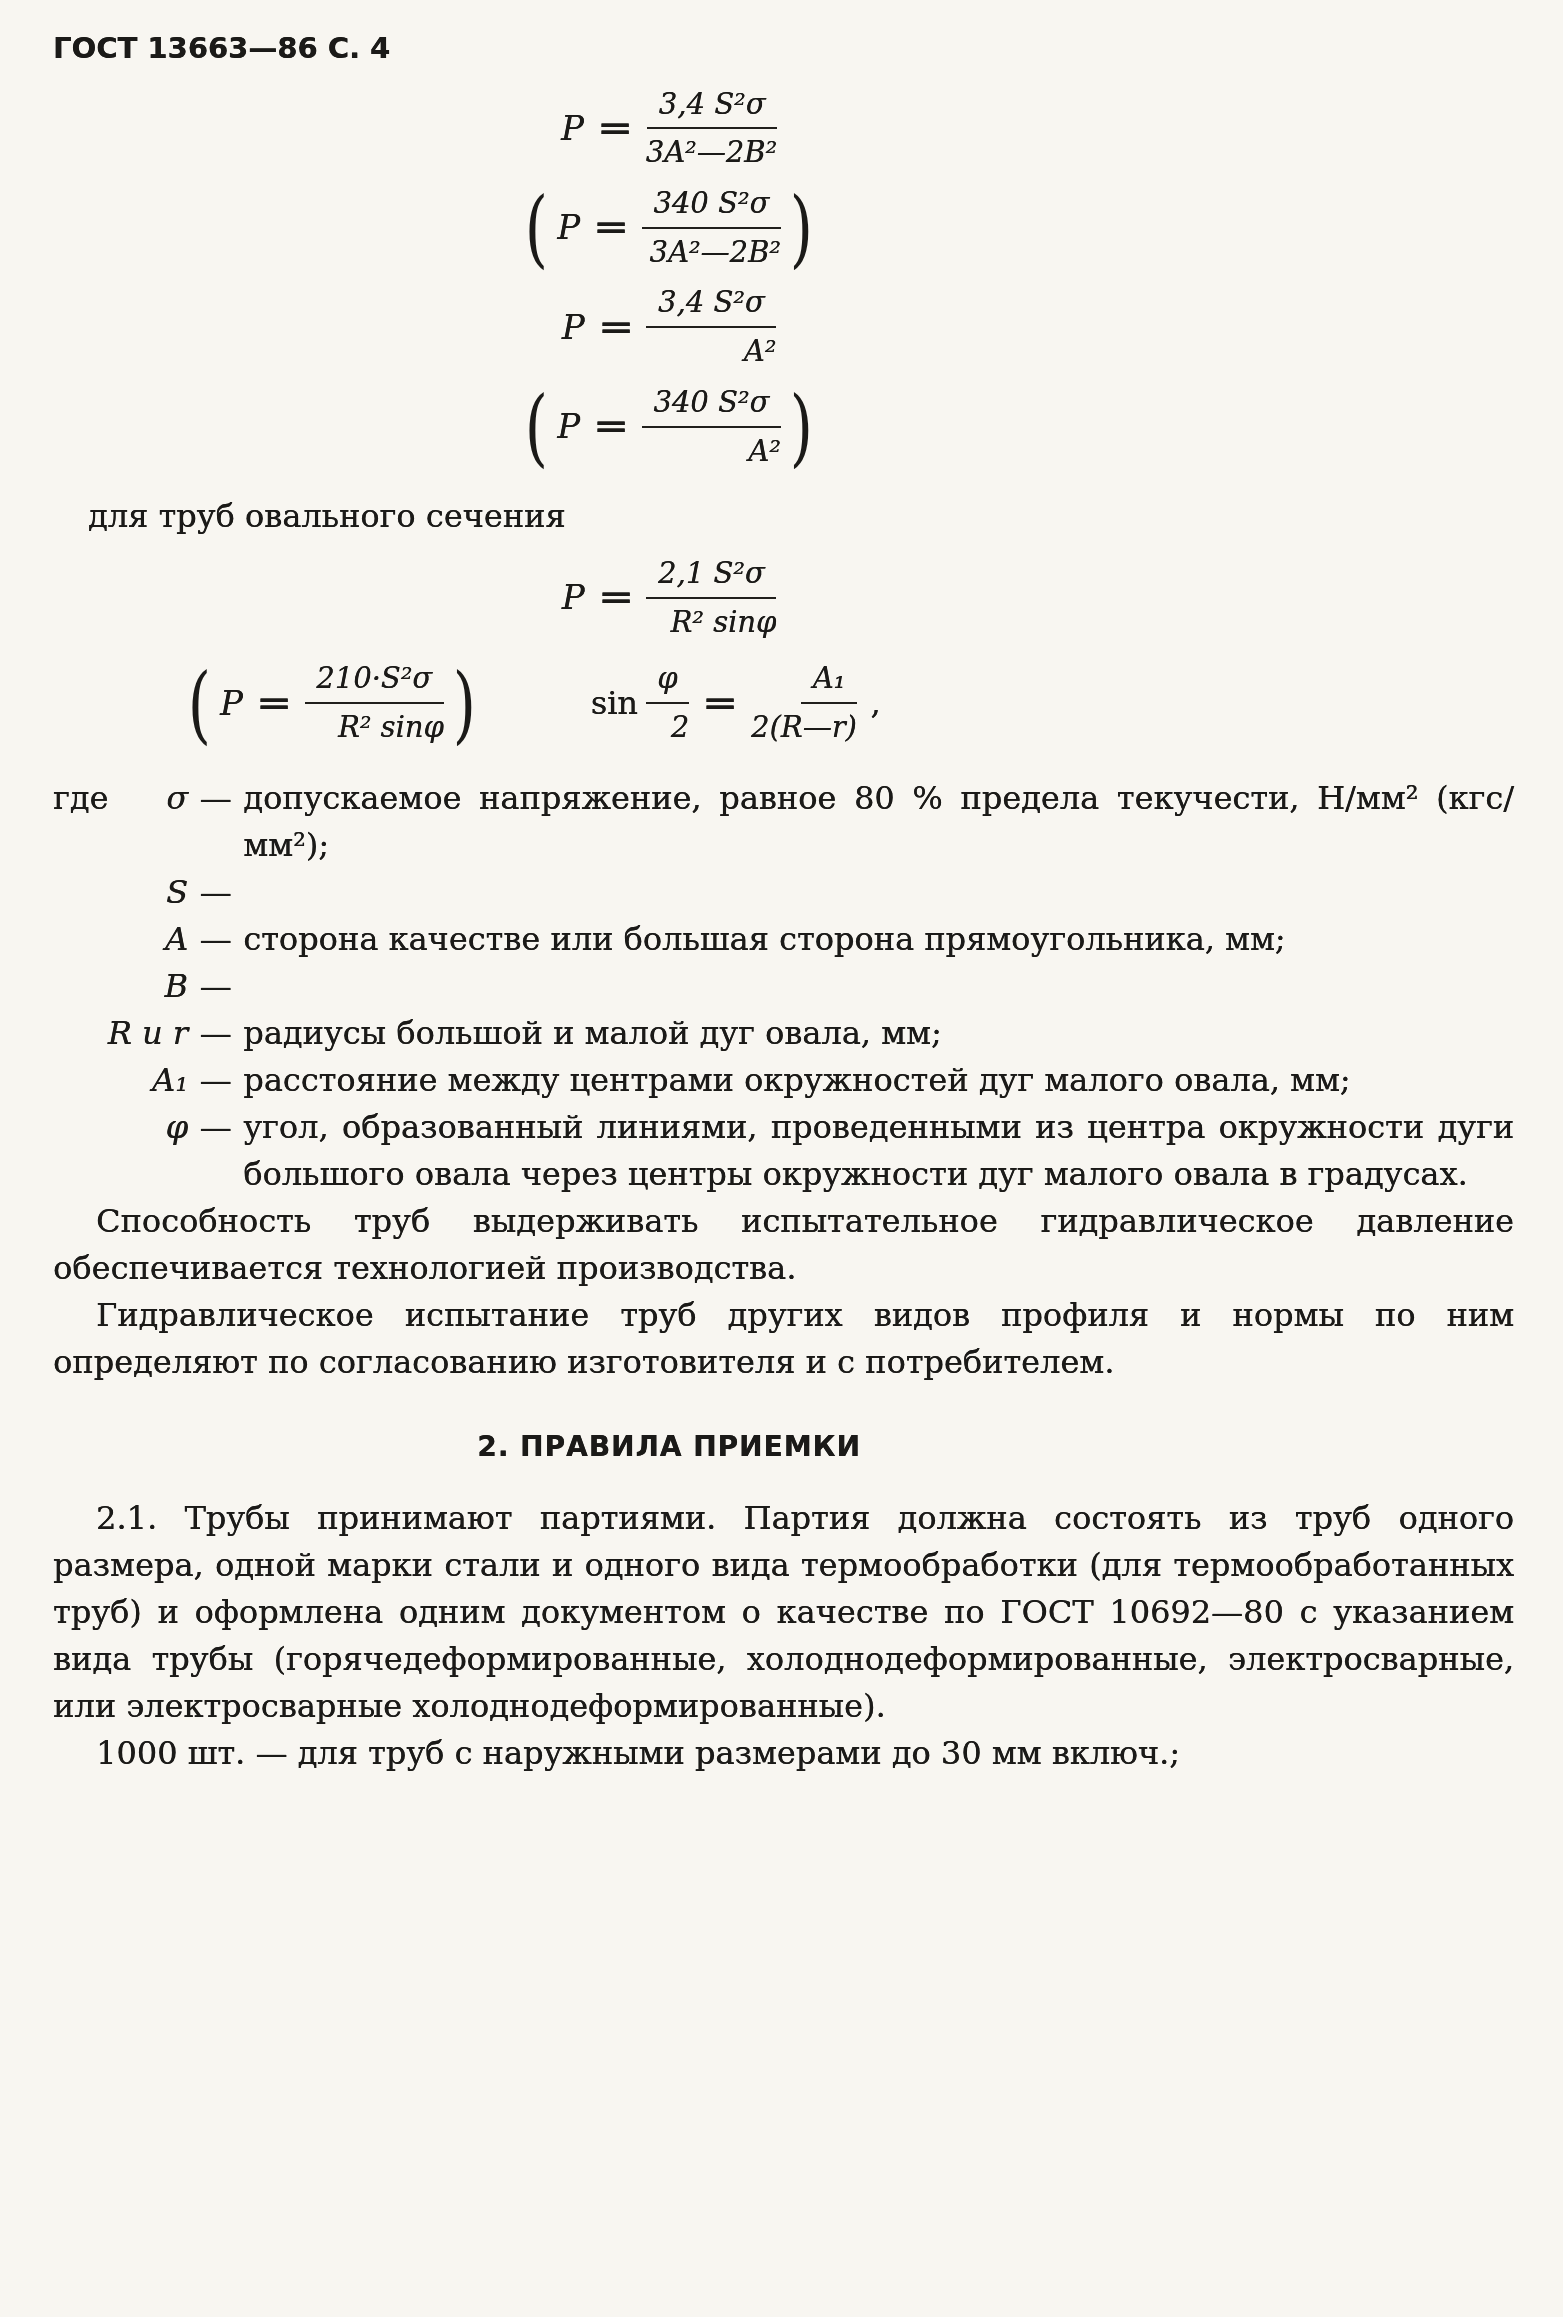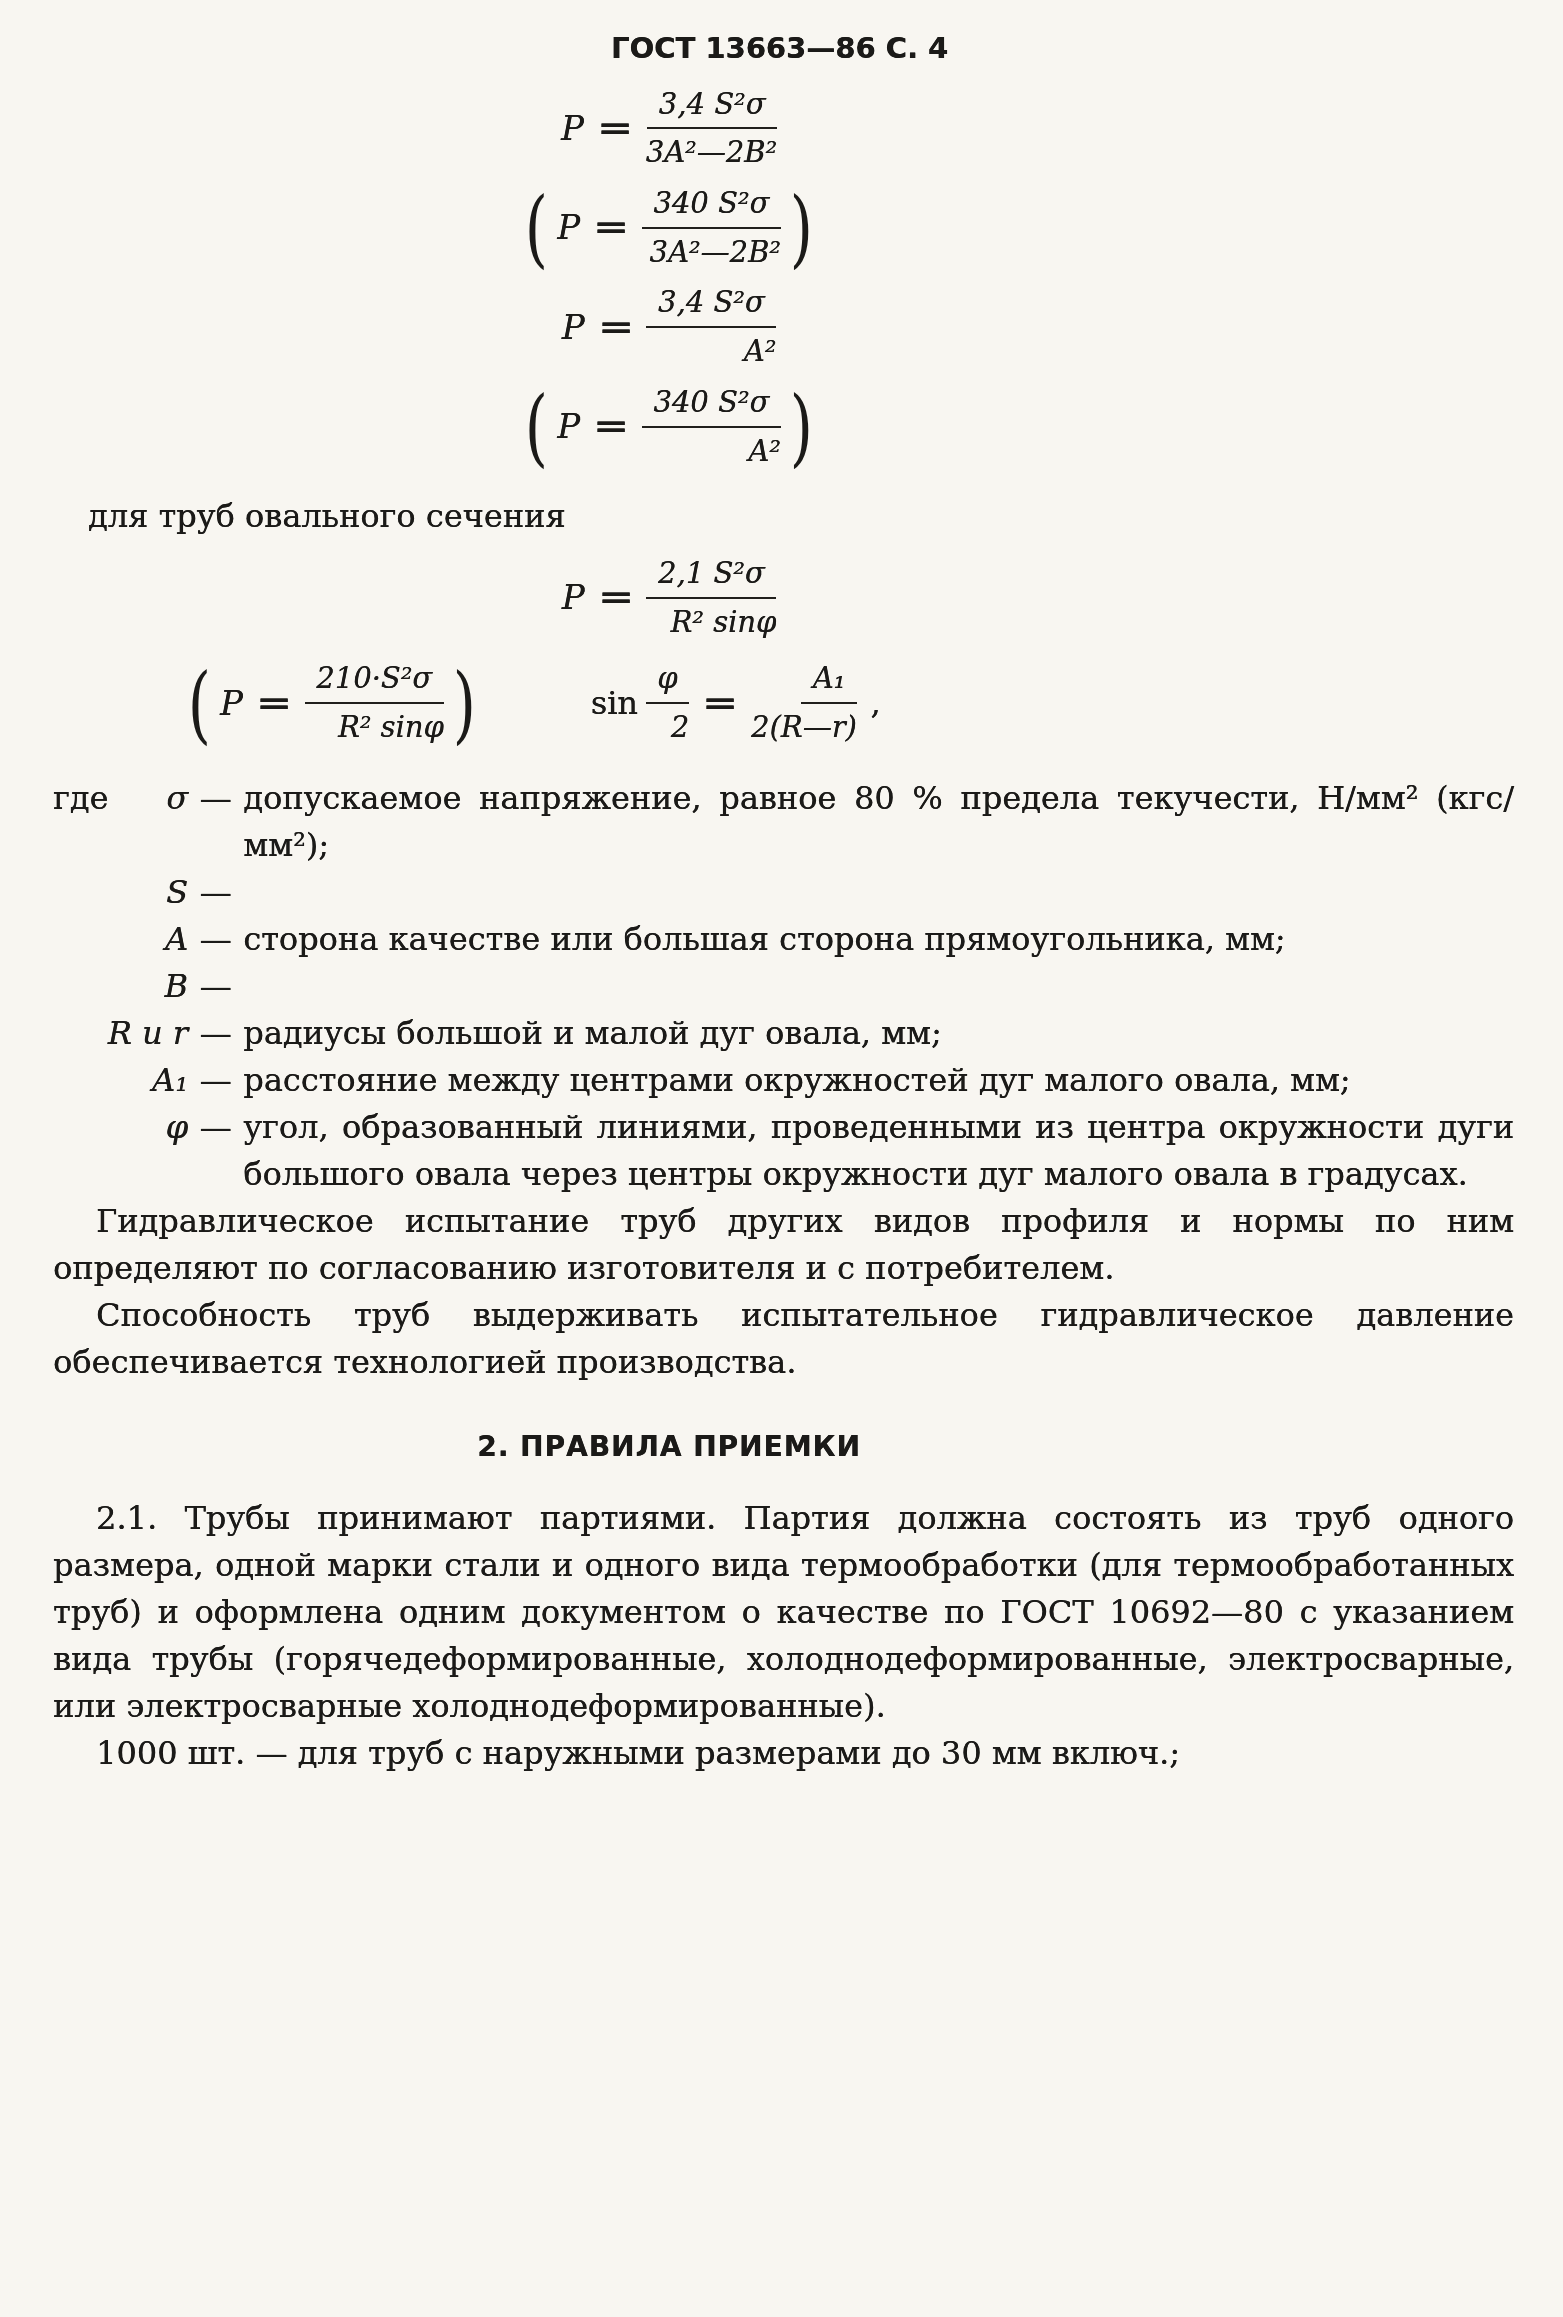--- a/index.html
+++ b/index.html
@@ -15,21 +15,21 @@
     text-shadow: 0.3px 0 0 currentColor;
   }
   .doc {
     width: 100%;
     height: 100%;
     padding: 25px 49px 39px 53px;
   }
 
   
   .header {
-    text-align: center;
+    text-align: left;
     font-family: "DejaVu Sans", "Liberation Sans", sans-serif;
     font-weight: bold;
     font-size: 29px;
     padding-right: 7.8px;
     margin-bottom: 9.7px;
   }
 
   
   .narrow { width: 1232px; }
   .formula-row {
@@ -251,22 +251,22 @@
 
     <div class="def-row">
       <span class="def-lead"></span>
       <span class="def-term">φ</span>
       <span class="def-dash">—</span>
       <span class="def-text">угол, образованный линиями, проведенными из центра окружности дуги большого овала через центры окружности дуг малого овала в градусах.</span>
     </div>
 
   </div>
 
+  <div class="para">Способность труб выдерживать испытательное гидравлическое давление обеспечивается технологией производства.</div>
   <div class="para">Гидравлическое испытание труб других видов профиля и нормы по ним определяют по согласованию изготовителя и с потребителем.</div>
-  <div class="para">Способность труб выдерживать испытательное гидравлическое давление обеспечивается технологией производства.</div>
 
   <div class="sec-heading narrow">2. ПРАВИЛА ПРИЕМКИ</div>
 
   <div class="para">2.1. Трубы принимают партиями. Партия должна состоять из труб одного размера, одной марки стали и одного вида термообработки (для термообработанных труб) и оформлена одним документом о качестве по ГОСТ 10692—80 с указанием вида трубы (горячедеформированные, холоднодеформированные, электросварные, или электросварные холоднодеформированные).</div>
   <div class="para">1000 шт. — для труб с наружными размерами до 30 мм включ.;</div>
 
 </div>
 
 
 </body></html>

